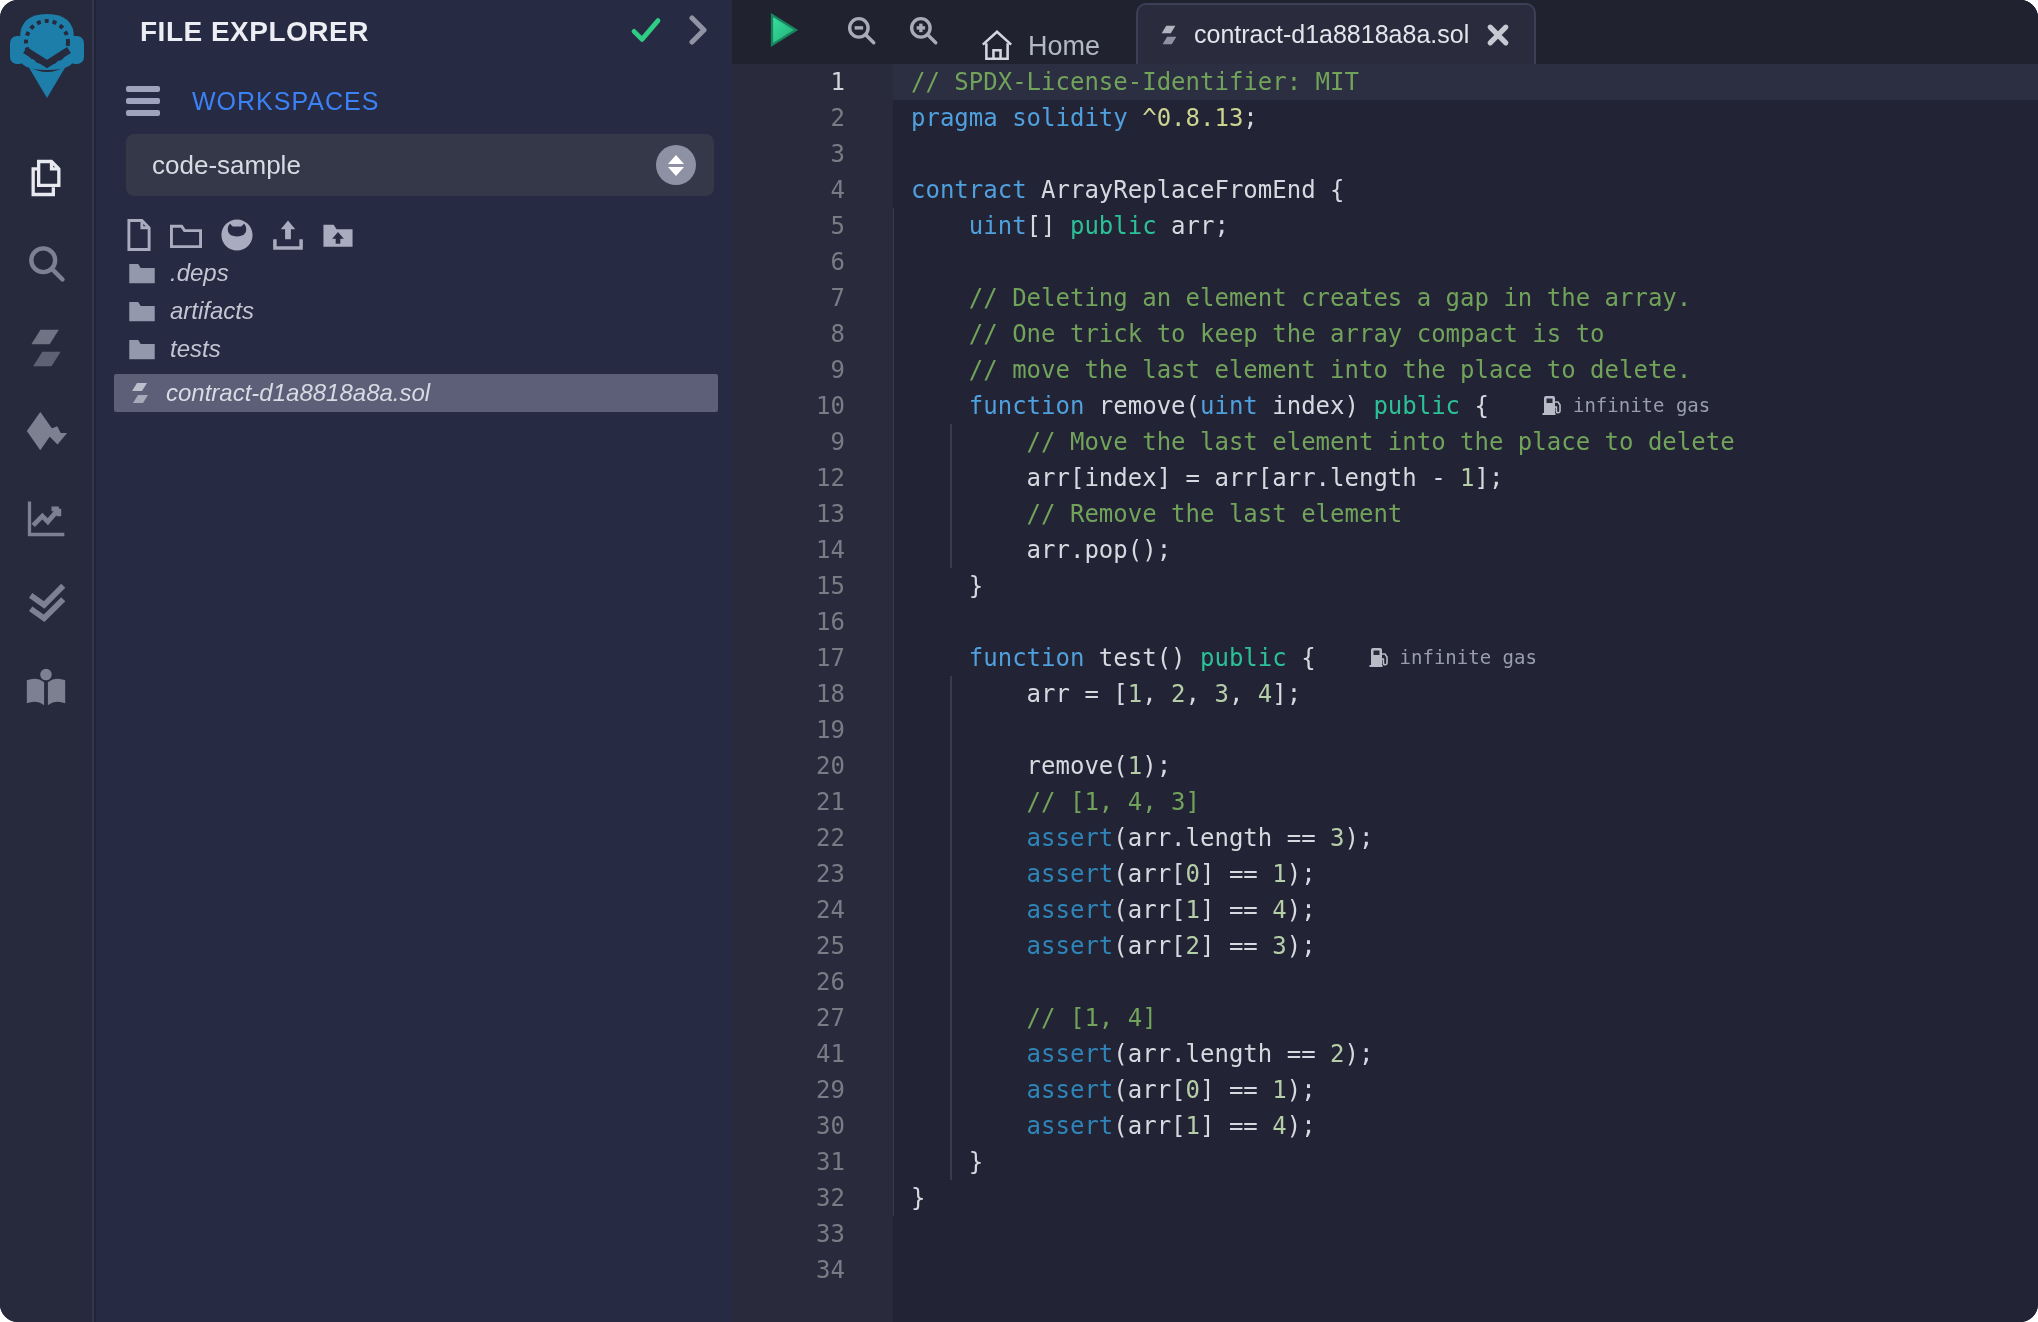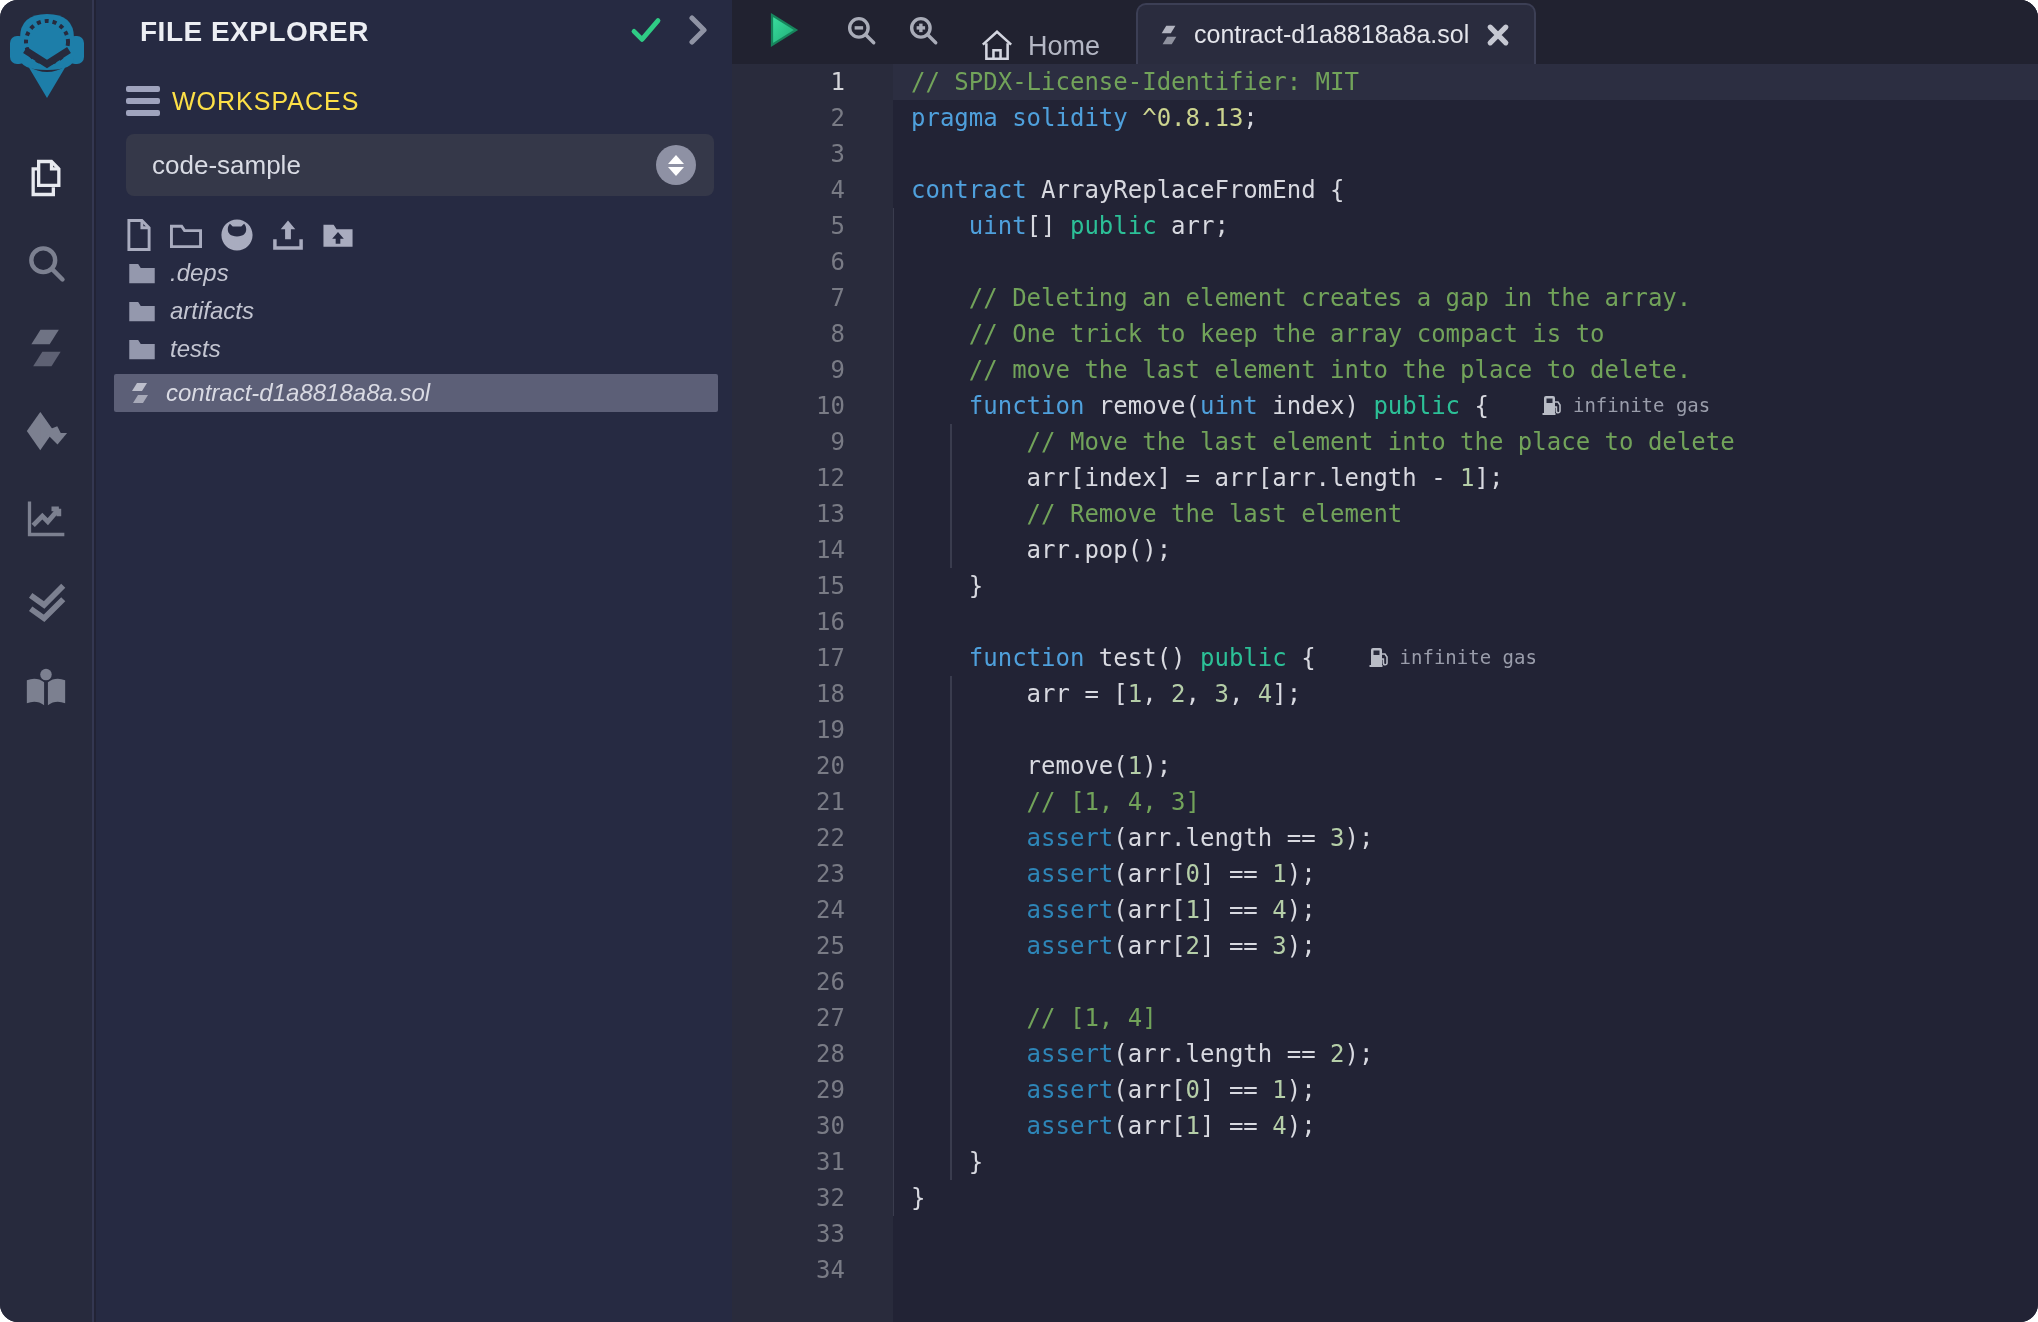--- a/index.html
+++ b/index.html
@@ -19,21 +19,21 @@
   
   .panel { position:absolute; left:96px; top:0; width:636px; height:100%; background:#262a42; }
   .panel-header { height:64px; display:flex; align-items:center; padding:0 24px 0 44px; }
   .panel-title { color:#eceef3; font-size:28px; font-weight:700; letter-spacing:0.5px; flex:1; }
   .hdr-check { margin-right:26px; cursor:pointer; }
   .hdr-chevron { cursor:pointer; }
 
   .ws-row { display:flex; align-items:center; margin:22px 0 0 30px; }
   .hamburger { width:34px; display:flex; flex-direction:column; gap:6px; cursor:pointer; }
   .hamburger div { height:6px; background:#9fa3bd; border-radius:2px; }
-  .ws-label { color:#fde047; font-size:25px; letter-spacing:1px; margin-left:12px; }
+  .ws-label { color:#3b82f6; font-size:25px; letter-spacing:1px; margin-left:32px; }
 
   .ws-select { position:absolute; left:30px; top:134px; width:588px; height:62px; background:#353849; border-radius:8px; display:flex; align-items:center; padding:0 18px 0 26px; cursor:pointer; }
   .ws-select-value { color:#d9dbe4; font-size:26px; flex:1; }
   .stepper { width:40px; height:40px; border-radius:50%; background:#8e91a4; display:flex; flex-direction:column; align-items:center; justify-content:center; gap:3px; }
   .stepper .up   { width:0; height:0; border-left:8px solid transparent; border-right:8px solid transparent; border-bottom:9px solid #ffffff; }
   .stepper .down { width:0; height:0; border-left:8px solid transparent; border-right:8px solid transparent; border-top:9px solid #ffffff; }
 
   .action-row { position:absolute; left:30px; top:218px; display:flex; align-items:center; gap:18px; }
   .action-ic { cursor:pointer; display:flex; align-items:center; justify-content:center; }
 
@@ -312,21 +312,21 @@
           <div class="ln">18</div>
           <div class="ln">19</div>
           <div class="ln">20</div>
           <div class="ln">21</div>
           <div class="ln">22</div>
           <div class="ln">23</div>
           <div class="ln">24</div>
           <div class="ln">25</div>
           <div class="ln">26</div>
           <div class="ln">27</div>
-          <div class="ln">28</div>
+          <div class="ln">41</div>
           <div class="ln">29</div>
           <div class="ln">30</div>
           <div class="ln">31</div>
           <div class="ln">32</div>
           <div class="ln">33</div>
           <div class="ln">34</div>
         </div>
       <div class="code">
         <div class="iguide" style="left:-1px; top:144px; height:1008px;"></div>
         <div class="iguide" style="left:57px; top:360px; height:144px;"></div>

